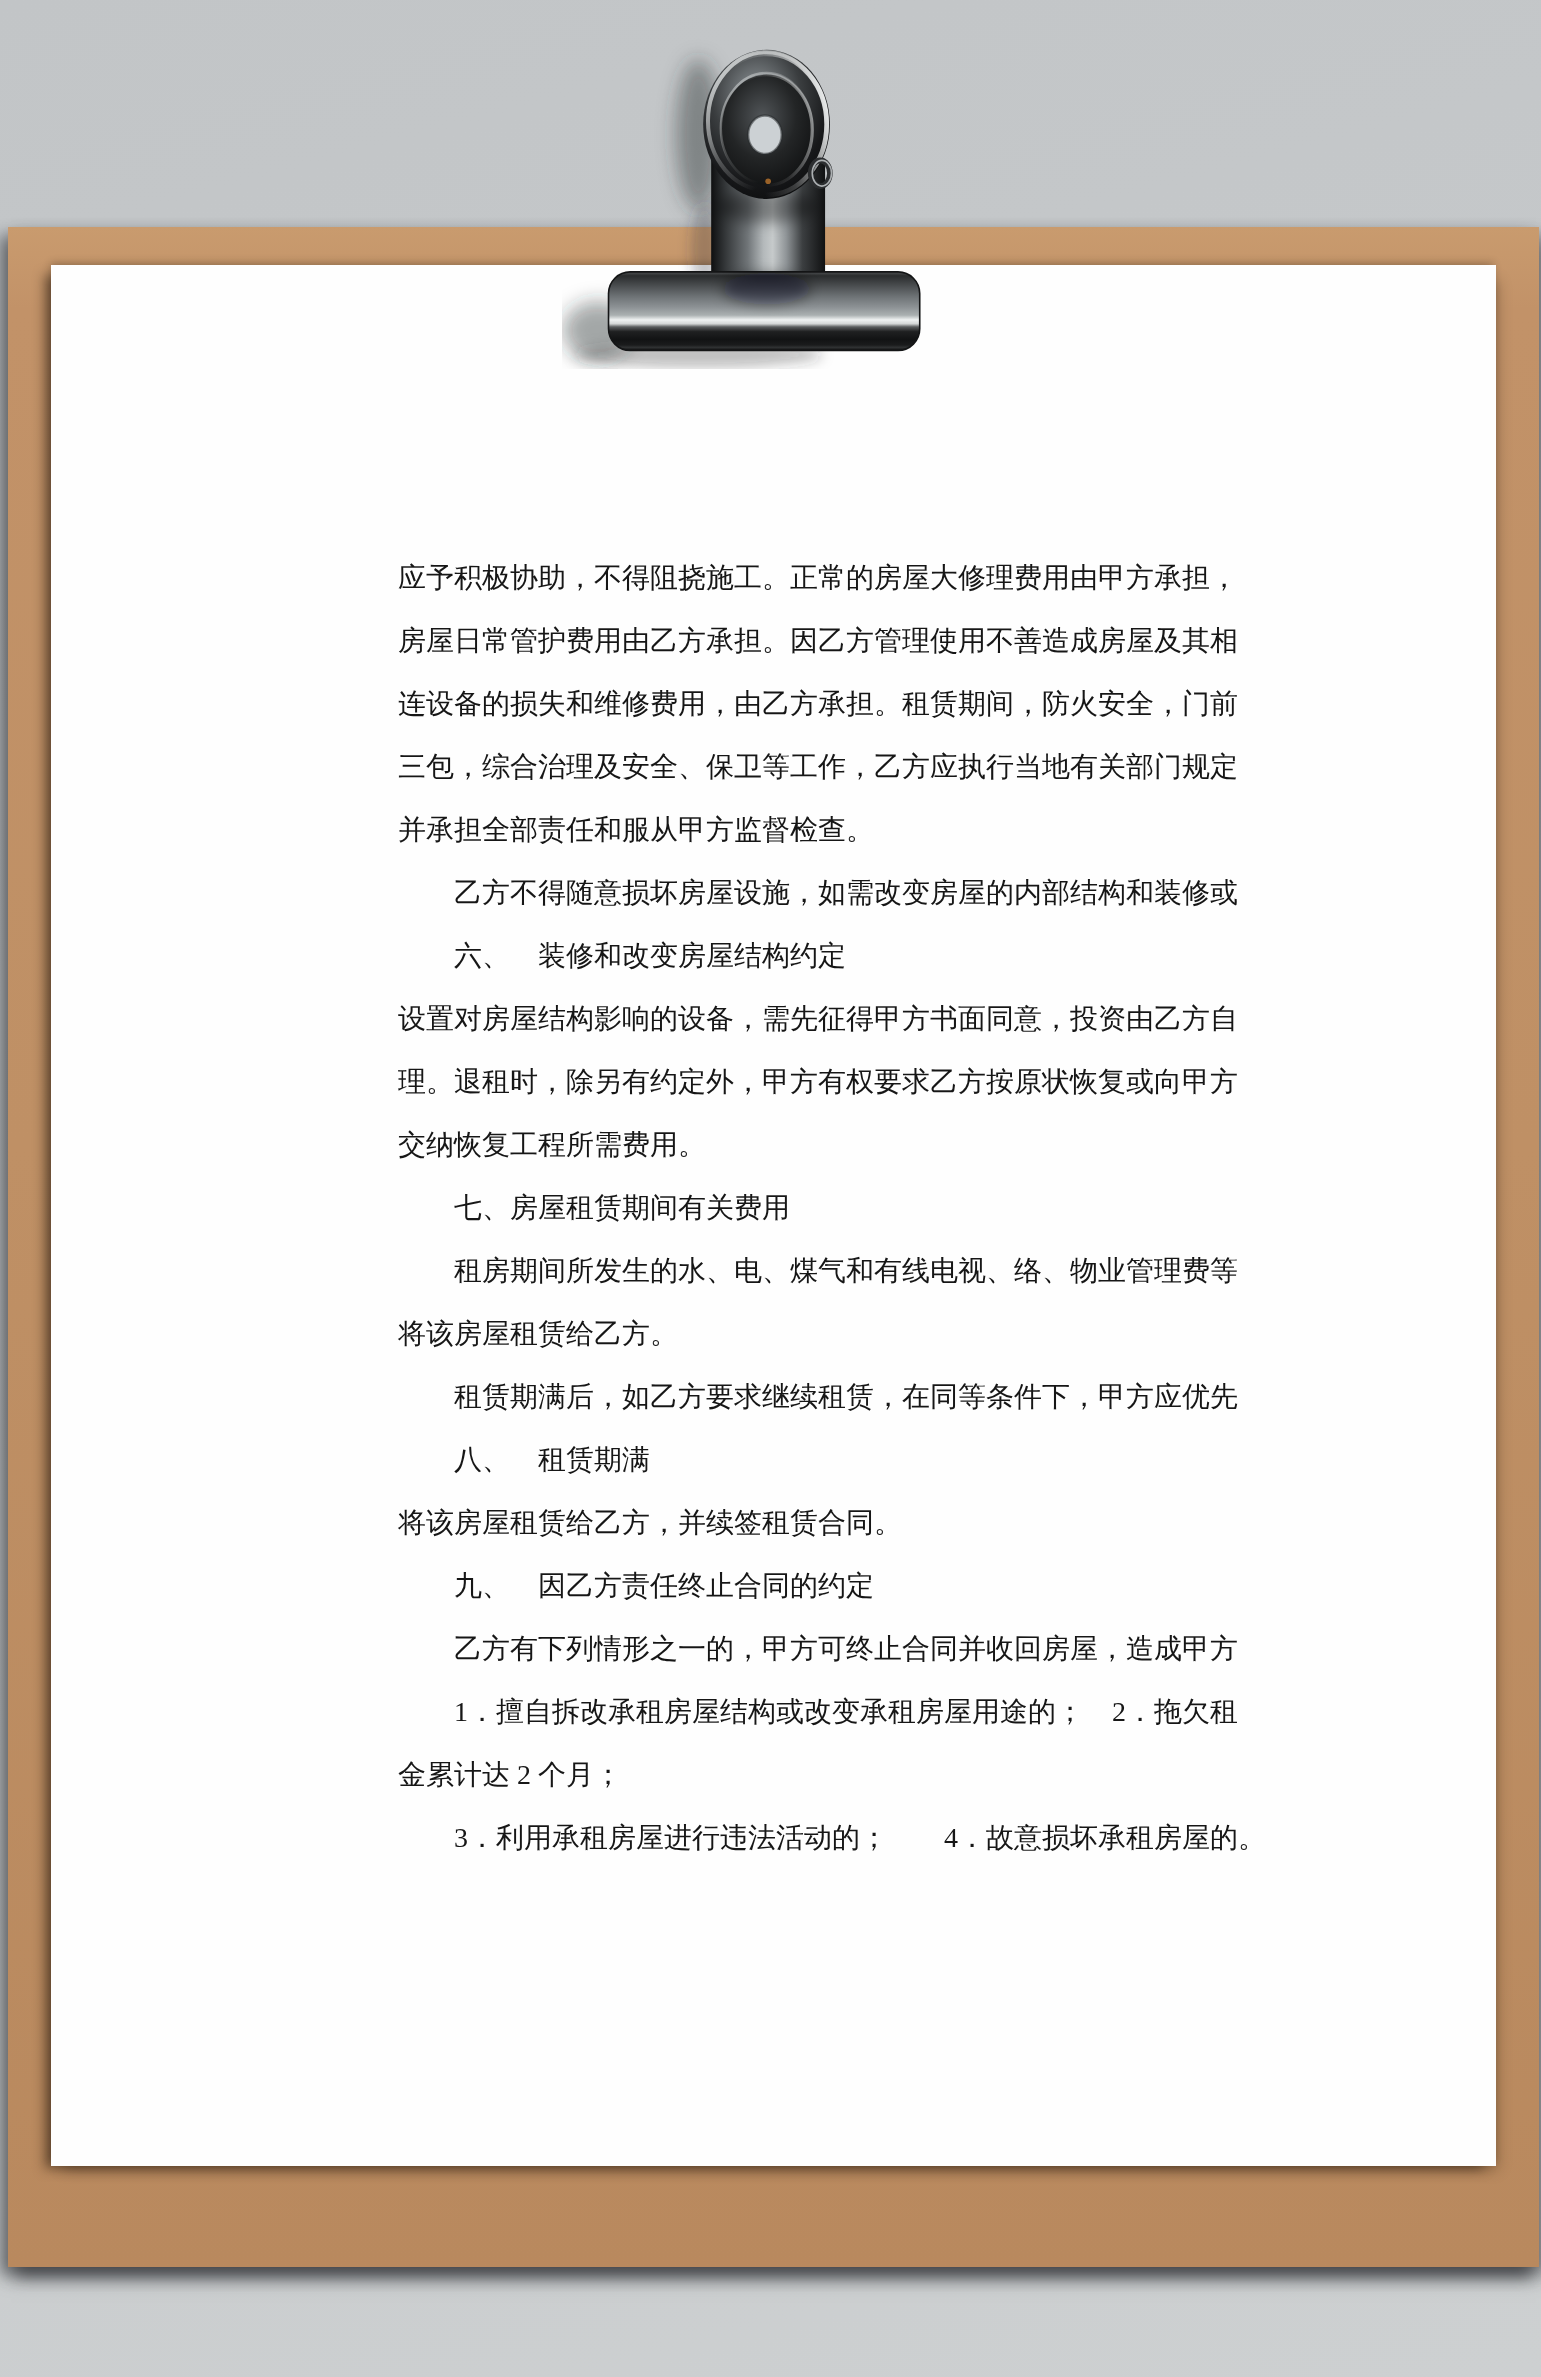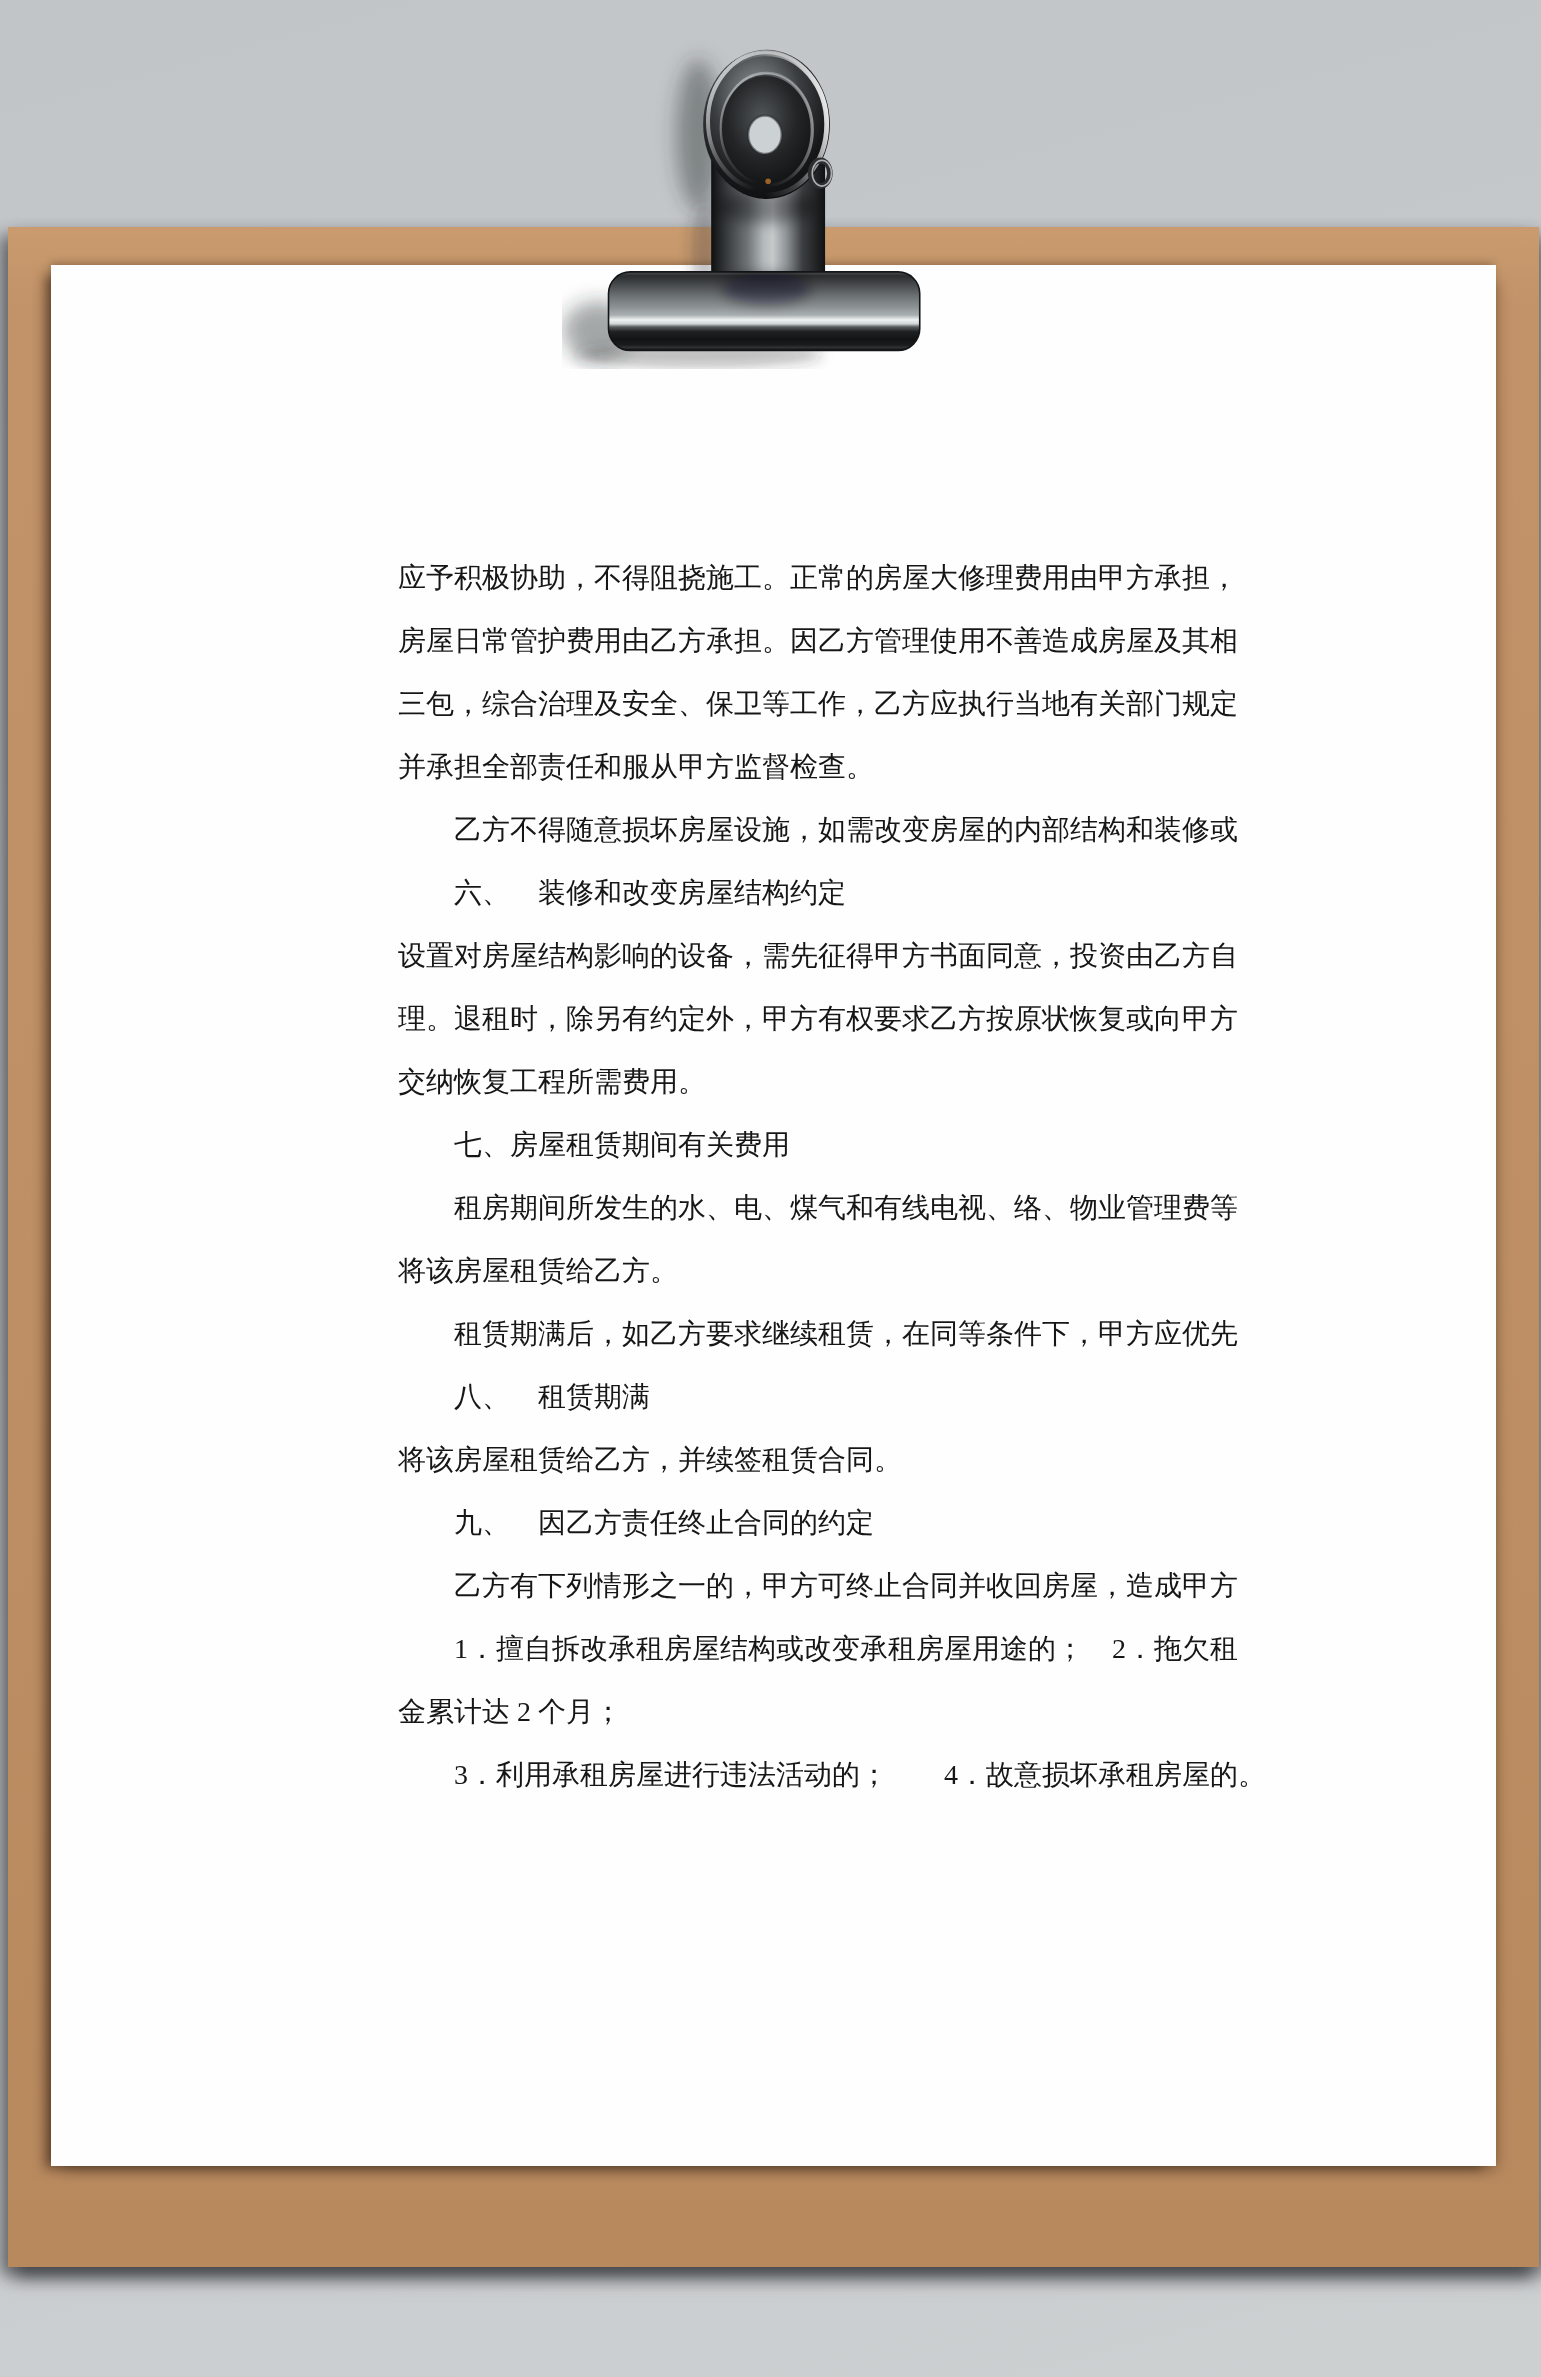--- a/index.html
+++ b/index.html
@@ -37,20 +37,21 @@
 
 <div class="wall">
 
   <div class="board"></div>
 
   <div class="paper"></div>
 
   <div class="doc">
     <div class="line">应予积极协助，不得阻挠施工。正常的房屋大修理费用由甲方承担，</div>
     <div class="line">房屋日常管护费用由乙方承担。因乙方管理使用不善造成房屋及其相</div>
+    <div class="line">连设备的损失和维修费用，由乙方承担。租赁期间，防火安全，门前</div>
     <div class="line">三包，综合治理及安全、保卫等工作，乙方应执行当地有关部门规定</div>
     <div class="line">并承担全部责任和服从甲方监督检查。</div>
     <div class="line">　　乙方不得随意损坏房屋设施，如需改变房屋的内部结构和装修或</div>
     <div class="line">　　六、　装修和改变房屋结构约定</div>
     <div class="line">设置对房屋结构影响的设备，需先征得甲方书面同意，投资由乙方自</div>
     <div class="line">理。退租时，除另有约定外，甲方有权要求乙方按原状恢复或向甲方</div>
     <div class="line">交纳恢复工程所需费用。</div>
     <div class="line">　　七、房屋租赁期间有关费用</div>
     <div class="line">　　租房期间所发生的水、电、煤气和有线电视、络、物业管理费等</div>
     <div class="line">将该房屋租赁给乙方。</div>

